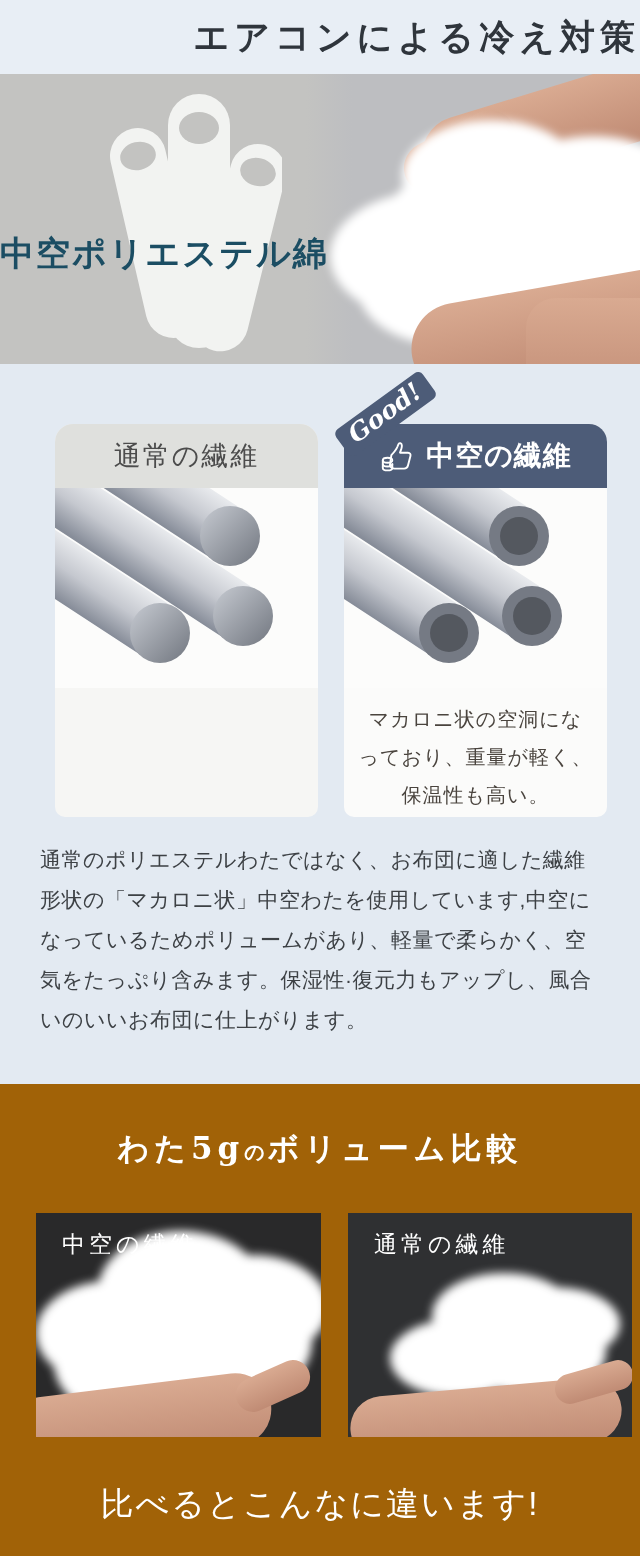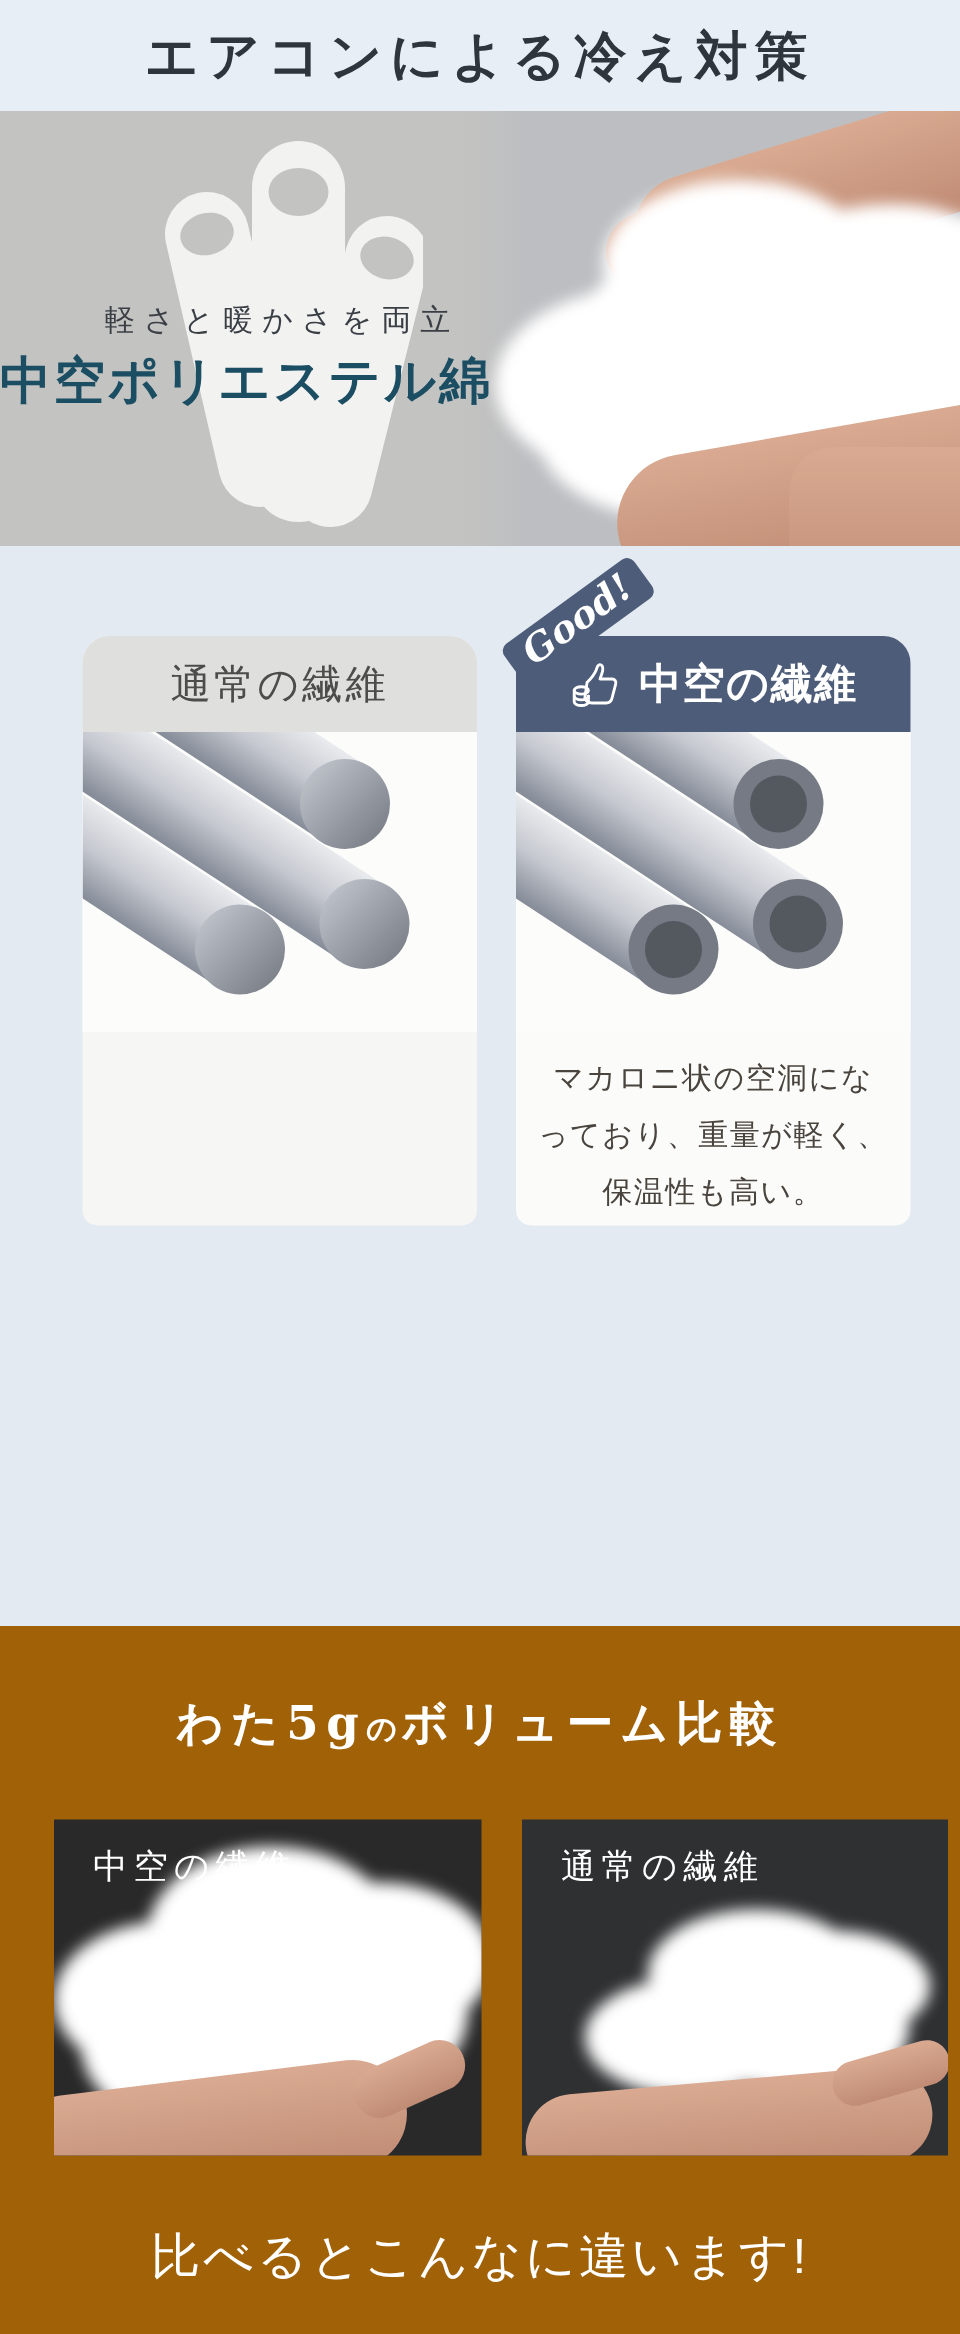--- a/index.html
+++ b/index.html
@@ -1,21 +1,21 @@
 <!DOCTYPE html>
 <html><head>
 <meta charset="utf-8">
 <style>
   html,body{margin:0;padding:0;}
   body{width:640px;font-family:"Liberation Sans","DejaVu Sans",sans-serif;}
   .page{position:relative;width:640px;height:1556px;overflow:hidden;background:#e3eaf2;}
   .sec{position:absolute;left:0;width:640px;}
 
   
-  #sec-header{top:0;height:74px;background:#e8eef5;display:flex;align-items:center;justify-content:center;}
+  #sec-header{top:0;height:74px;background:#e8eef5;display:flex;align-items:center;justify-content:flex-end;}
   .page-title{font-family:"DejaVu Serif","Liberation Serif",serif;font-weight:bold;font-size:35px;
               color:#2f353c;letter-spacing:5px;}
 
   
   #sec-hero{top:74px;height:290px;background:#c3c3c1;overflow:hidden;}
   .hero-photo{position:absolute;left:306px;top:0;width:334px;height:290px;overflow:hidden;
               background:linear-gradient(90deg,rgba(188,189,192,0),#bdbec1 14%);}
   .hand{background:linear-gradient(180deg,#d9aa91,#c08b74);}
   .hand-top{position:absolute;right:-48px;top:14px;width:270px;height:78px;border-radius:44px;transform:rotate(-17deg);}
   .hand-top-f{position:absolute;right:120px;top:52px;width:120px;height:52px;border-radius:30px;transform:rotate(-28deg);}
@@ -93,21 +93,20 @@
         <ellipse cx="107" cy="42" rx="20" ry="16" fill="#c3c3c1"></ellipse>
       </g>
     </svg>
     <div class="hero-photo">
       <div class="hand hand-top"></div>
       <div class="hand hand-top-f"></div>
       <div class="fluff fluff-hero"></div>
       <div class="hand hand-bottom"></div>
       <div class="hand hand-arm"></div>
     </div>
-    <div class="hero-subtitle">軽さと暖かさを両立</div>
     <div class="hero-title">中空ポリエステル綿</div>
   </div>
 
   <div class="sec" id="sec-main">
 
     <div class="card card-normal">
       <div class="card-header">
         <span>通常の繊維</span>
       </div>
       <div class="card-figure">
@@ -184,20 +183,25 @@
           <line x1="-164" y1="-31" x2="105" y2="145" stroke="url(#ht3)" stroke-width="58" stroke-linecap="round"></line>
           <circle cx="105" cy="145" r="30" fill="#757a84"></circle>
             <circle cx="105" cy="145" r="19" fill="#54585f"></circle>
         </svg>
       </div>
       <div class="card-text">マカロニ状の空洞にな
 っており、重量が軽く、
 保温性も高い。</div>
     </div>
 
+    <div class="paragraph">通常のポリエステルわたではなく、お布団に適した繊維
+形状の「マカロニ状」中空わたを使用しています,中空に
+なっているためポリュームがあり、軽量で柔らかく、空
+気をたっぷり含みます。保湿性·復元力もアップし、風合
+いのいいお布団に仕上がります。</div>
   </div>
 
   <div class="sec" id="sec-compare">
     <div class="compare-title">
       <span>わた5g</span><span class="particle">の</span><span>ボリューム比較</span>
     </div>
 
     <div class="photo photo-left">
       <div class="photo-label">中空の繊維</div>
       <div class="fluff fluff-big"></div>

